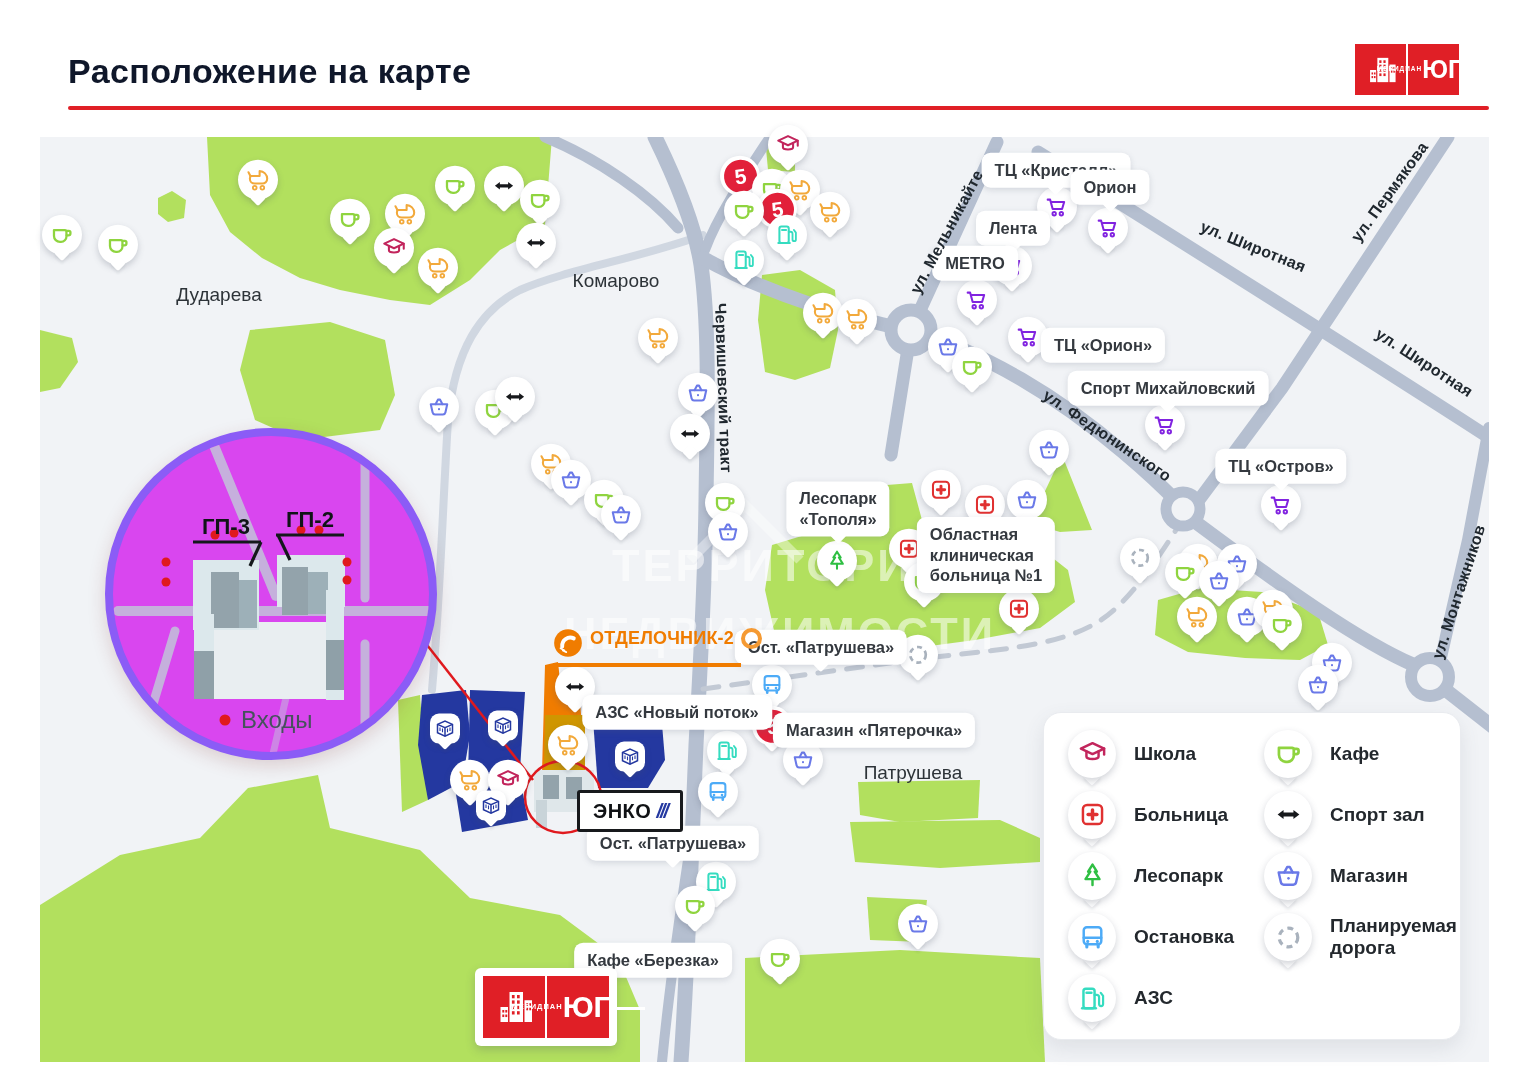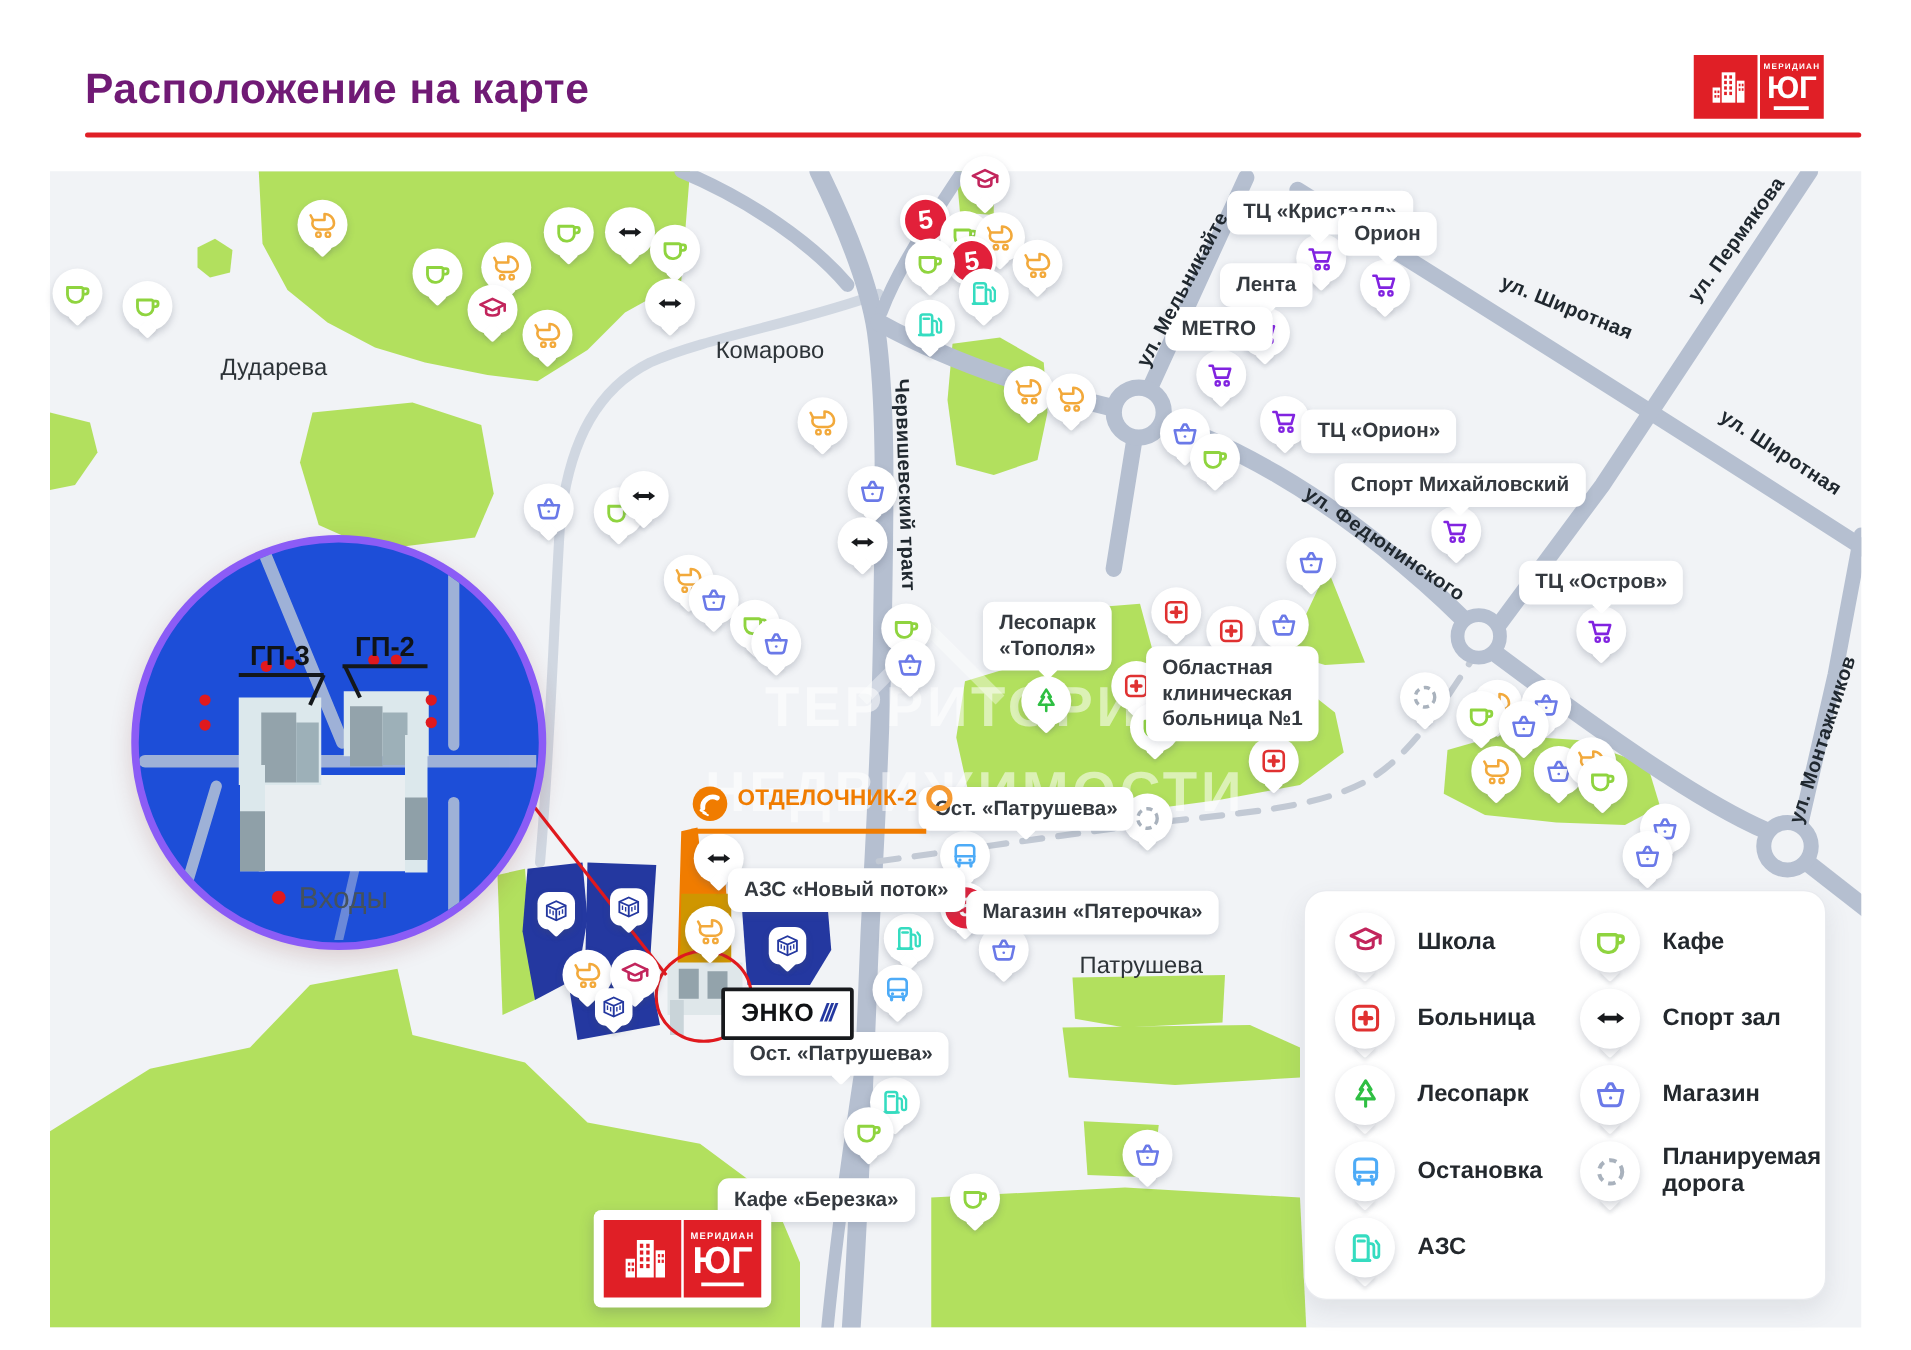--- a/index.html
+++ b/index.html
@@ -1,25 +1,25 @@
 <!DOCTYPE html>
 <html lang="ru"><head>
 <meta charset="utf-8">
 <style>
   html,body{margin:0;padding:0;background:#fff;}
   body{width:1529px;height:1080px;position:relative;overflow:hidden;
        font-family:"Liberation Sans",sans-serif;-webkit-font-smoothing:antialiased;}
   .hdr-title{position:absolute;left:68px;top:52px;font-size:34px;font-weight:700;
-       color:#701a75;letter-spacing:.4px;}
+       color:#0f172a;letter-spacing:.4px;}
   .hdr-rule{position:absolute;left:68px;top:106px;width:1421px;height:4px;background:#e01f26;border-radius:2px;}
   .brand{position:absolute;display:flex;gap:2px;}
   .brand-top{left:1355px;top:44px;}
   .brand-sq{width:51px;height:51px;background:#e01f26;display:flex;align-items:center;justify-content:center;flex-direction:column;}
   .brand-sq svg{width:34px;height:32px;}
-  .brand-word{color:#fff;display:flex;flex-direction:column;align-items:center;justify-content:center;line-height:1;}
+  .brand-word{color:#fff;display:flex;flex-direction:row;align-items:center;justify-content:center;line-height:1;}
   .brand-word .t{font-size:6.5px;letter-spacing:1px;font-weight:700;margin-bottom:1px;}
   .brand-word .m{font-size:25px;font-weight:700;}
   .brand-word .u{width:28px;height:3px;background:#fff;margin-top:2px;}
   
   .yug-card{position:absolute;left:435px;top:831px;width:142px;height:78px;background:#fff;border-radius:6px;
        box-shadow:0 4px 10px rgba(70,80,100,.25);display:flex;align-items:center;justify-content:center;gap:2px;z-index:40;}
   .yug-card .brand-sq{width:62px;height:62px;}
   .yug-card .brand-sq svg{width:42px;height:40px;}
   .yug-card .brand-word .t{font-size:7.5px;}
   .yug-card .brand-word .m{font-size:30px;}
@@ -56,21 +56,21 @@
   .otd svg{width:30px;height:30px;flex:0 0 auto;}
   .otd .txt{color:#f07c00;font-size:18px;font-weight:700;letter-spacing:.2px;white-space:nowrap;}
   .otd .ring{width:13px;height:13px;border:4px solid #f59a33;border-radius:50%;flex:0 0 auto;}
 
   .enko{position:absolute;left:537px;top:653px;width:100px;height:36px;background:#fff;border:3px solid #17191c;
        border-radius:3px;display:flex;align-items:center;justify-content:center;gap:5px;z-index:4;}
   .enko .t{font-size:20px;font-weight:700;color:#101215;letter-spacing:.5px;}
   .enko .sl{font-size:20px;font-weight:700;font-style:italic;color:#2438a0;letter-spacing:-2px;}
 
   .inset{position:absolute;left:65px;top:291px;width:332px;height:332px;box-sizing:border-box;z-index:5;
-       border:6px solid #8b5cf6;border-radius:50%;background:#1d4ed8;overflow:hidden;
+       border:8px solid #8b5cf6;border-radius:50%;background:#d946ef;overflow:hidden;
        box-shadow:0 6px 18px rgba(120,40,40,.18);}
   .inset svg{position:absolute;left:0;top:0;}
 
   .legend{position:absolute;left:1043px;top:712px;width:418px;height:328px;background:#fff;z-index:6;
        border:1px solid #e9ebef;border-radius:18px;box-shadow:0 8px 20px rgba(80,90,110,.12);
        display:grid;grid-template-columns:1fr 1fr;grid-auto-flow:column;grid-template-rows:repeat(5,1fr);
        padding:10px 0 10px 24px;box-sizing:border-box;align-items:center;}
   .lg-item{display:flex;align-items:center;gap:18px;}
   .lg-pin{position:relative;width:48px;height:48px;background:#fff;border-radius:50%;flex:0 0 auto;
        box-shadow:0 3px 7px rgba(70,80,100,.25);display:flex;align-items:center;justify-content:center;}

